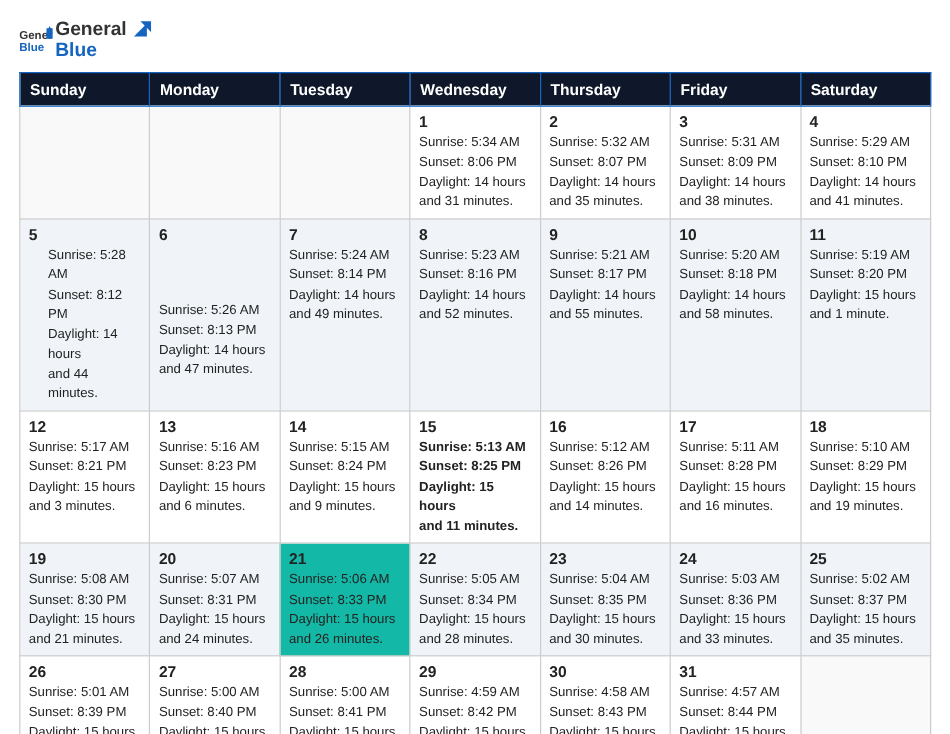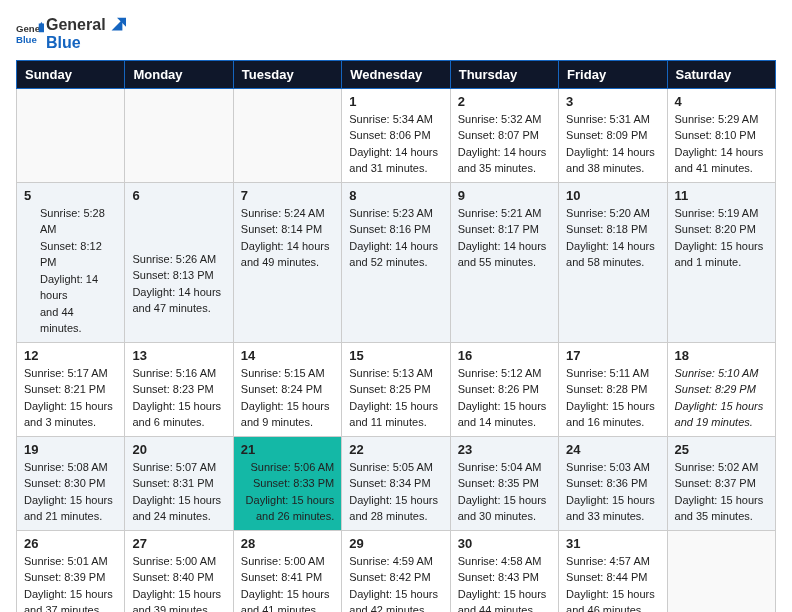--- a/index.html
+++ b/index.html
@@ -221,42 +221,42 @@
         </td>
         <td>
           <span class="day-num">14</span>
           <div class="day-info" style="white-space: pre-line;">Sunrise: 5:15 AM
 Sunset: 8:24 PM
 Daylight: 15 hours
 and 9 minutes.</div>
         </td>
         <td>
           <span class="day-num">15</span>
-          <div class="day-info" style="white-space: pre-line;">Sunrise: 5:13 AM
+          <div class="day-info" style="white-space: pre-line; font-weight: bold;">Sunrise: 5:13 AM
 Sunset: 8:25 PM
 Daylight: 15 hours
 and 11 minutes.</div>
         </td>
         <td>
           <span class="day-num">16</span>
           <div class="day-info" style="white-space: pre-line;">Sunrise: 5:12 AM
 Sunset: 8:26 PM
 Daylight: 15 hours
 and 14 minutes.</div>
         </td>
         <td>
           <span class="day-num">17</span>
           <div class="day-info" style="white-space: pre-line;">Sunrise: 5:11 AM
 Sunset: 8:28 PM
 Daylight: 15 hours
 and 16 minutes.</div>
         </td>
         <td>
           <span class="day-num">18</span>
-          <div class="day-info" style="white-space: pre-line; font-style: italic;">Sunrise: 5:10 AM
+          <div class="day-info" style="white-space: pre-line;">Sunrise: 5:10 AM
 Sunset: 8:29 PM
 Daylight: 15 hours
 and 19 minutes.</div>
         </td>
       </tr>
       <tr>
         <td style="background: rgb(240, 244, 248);">
           <span class="day-num">19</span>
           <div class="day-info" style="white-space: pre-line;">Sunrise: 5:08 AM
 Sunset: 8:30 PM
@@ -265,21 +265,21 @@
         </td>
         <td style="background: rgb(240, 244, 248);">
           <span class="day-num">20</span>
           <div class="day-info" style="white-space: pre-line;">Sunrise: 5:07 AM
 Sunset: 8:31 PM
 Daylight: 15 hours
 and 24 minutes.</div>
         </td>
         <td style="background: #14b8a6;">
           <span class="day-num">21</span>
-          <div class="day-info" style="white-space: pre-line; text-align: right;">Sunrise: 5:06 AM
+          <div class="day-info" style="white-space: pre-line;">Sunrise: 5:06 AM
 Sunset: 8:33 PM
 Daylight: 15 hours
 and 26 minutes.</div>
         </td>
         <td style="background: rgb(240, 244, 248);">
           <span class="day-num">22</span>
           <div class="day-info" style="white-space: pre-line;">Sunrise: 5:05 AM
 Sunset: 8:34 PM
 Daylight: 15 hours
 and 28 minutes.</div>

